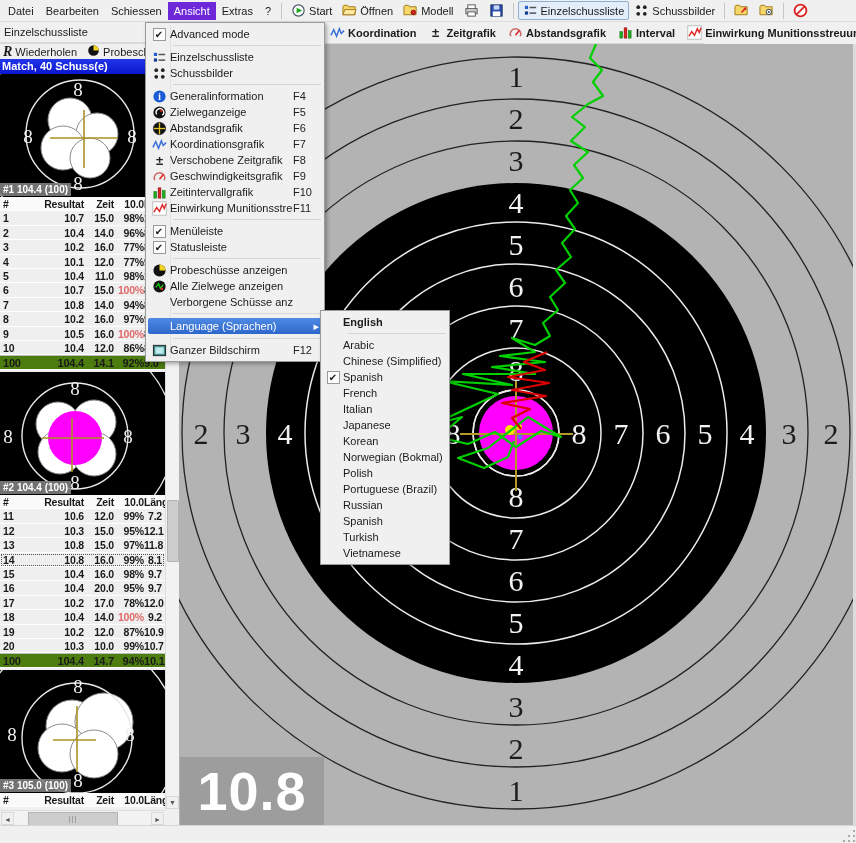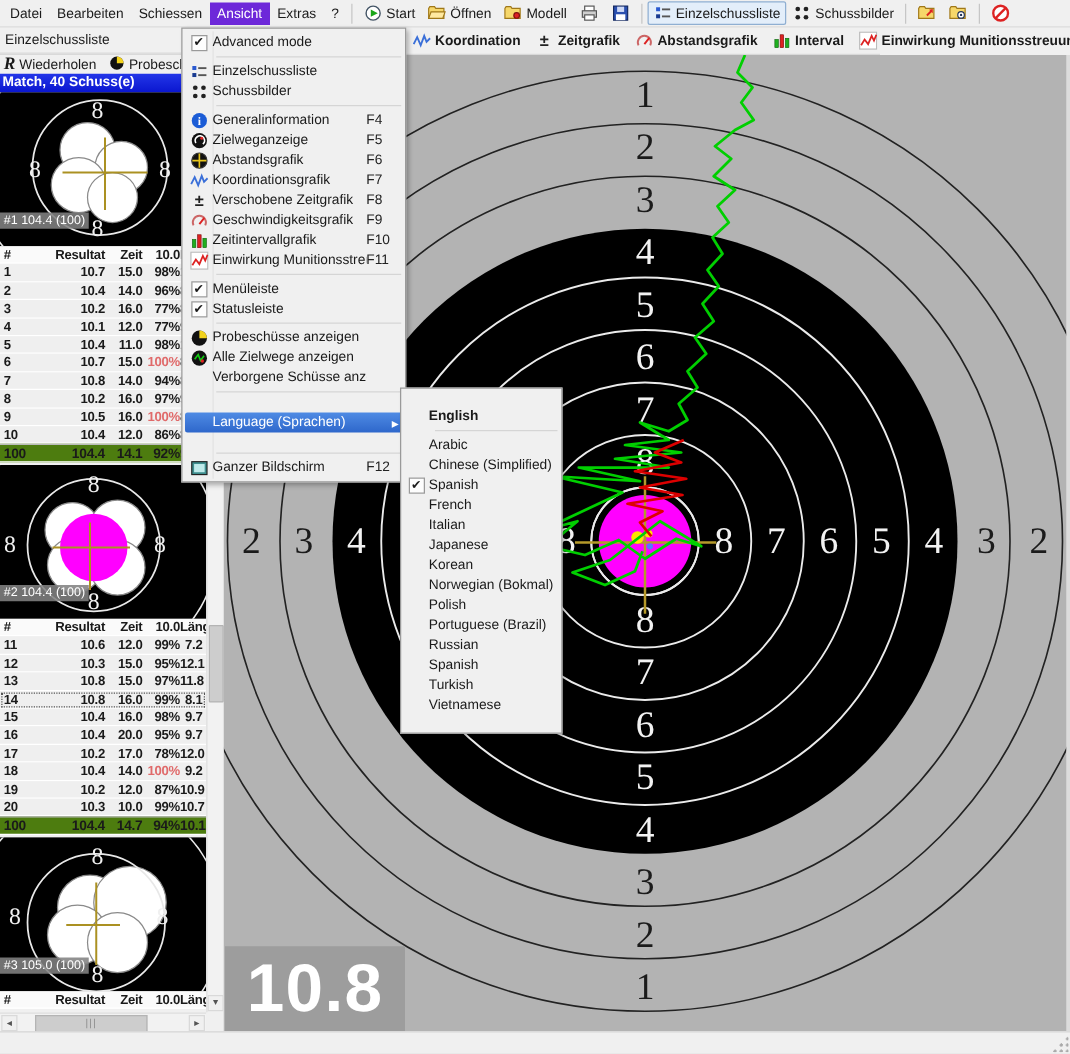--- a/index.html
+++ b/index.html
@@ -24,22 +24,22 @@
                  border-bottom:1px solid #d9d9d9;box-sizing:border-box;z-index:31}
   
   .left-panel{position:absolute;left:0;top:44px;width:178px;height:781px;background:#f0f0f0;z-index:20}
   .btnrow{position:absolute;left:0;top:0;width:165px;height:15px;display:flex;align-items:center;gap:10px;padding-left:3px}
   .flatbtn{display:flex;align-items:center;gap:3px;font-size:11px}
   .ricon{font-family:"Liberation Serif",serif;font-weight:bold;font-style:italic;font-size:14px;line-height:12px}
   .match-title{position:absolute;left:0;top:15px;width:165px;height:15px;line-height:15px;
                background:linear-gradient(#2336e8,#0a16cf);color:#fff;font-weight:bold;padding-left:2px;box-sizing:border-box}
   .thumb{position:absolute;left:0;width:165px;height:123px;background:#000}
   .thumb svg{display:block}
-  .overlay-label{position:absolute;left:0;bottom:14px;background:rgba(130,130,130,.88);color:#fff;
-                 font-weight:normal;font-size:10px;padding:1px 3px;white-space:nowrap}
+  .overlay-label{position:absolute;left:0;bottom:1px;background:rgba(130,130,130,.88);color:#fff;
+                 font-weight:bold;font-size:10px;padding:1px 3px;white-space:nowrap}
   .shot-table{position:absolute;left:0;width:165px}
   .trow{display:grid;grid-template-columns:20px 64px 30px 30px 21px;height:14.4px;line-height:14.4px;
         background:#efefef;border-bottom:1px solid #fff;box-sizing:border-box;
         font-weight:bold;font-size:10.5px;letter-spacing:-.2px}
   .trow.head{background:#fafafa}
   .trow .c0{padding-left:3px;text-align:left}
   .trow .c{text-align:right}
   .trow .c.red{color:#e06a6a}
   .trow.total{background:#4d7c0f;font-size:11px;border-top:1px solid #bbb;height:15px;line-height:15px}
   .trow.focus{outline:1px dotted #555;outline-offset:-2px}
@@ -62,26 +62,26 @@
              font-size:54px;font-weight:bold;color:#fff;letter-spacing:1px}
   .right-frame{position:absolute;left:853px;top:44px;width:3px;height:781px;background:#dcdcdc;z-index:15}
   
   .menu-panel{position:absolute;left:145px;top:22px;width:180px;background:#f0f0f0;border:1px solid #9a9a9a;
               box-shadow:2px 2px 4px rgba(0,0,0,.3);z-index:50;padding:3px 0;box-sizing:border-box}
   .menu-panel:before{content:"";position:absolute;left:24px;top:2px;bottom:2px;width:1px;background:#e2e2e2}
   .mrow{height:16px;display:flex;align-items:center;padding:0 5px 0 2px;position:relative;white-space:nowrap}
   .mrow .gut{width:22px;display:flex;align-items:center;justify-content:center;flex:none}
   .mrow .lbl{flex:1;overflow:hidden}
   .mrow .sc{width:26px;text-align:left;color:#222}
-  .mrow.hl{background:linear-gradient(#4f8be4,#2e67cb);color:#fff;margin:16px 2px;border-radius:2px;padding:0 3px 0 0}
+  .mrow.hl{background:linear-gradient(#4f8be4,#2e67cb);color:#fff;margin:4px 2px;border-radius:2px;padding:0 3px 0 0}
   .mrow.hl .sc{color:#fff;text-align:right}
   .msep{border-top:1px solid #d5d5d5;margin:3px 3px 3px 27px;height:0}
   .mchk{width:13px;height:13px;border:1px solid #9a9a9a;background:#fdfdfd;font-size:10px;line-height:12px;text-align:center;box-sizing:border-box}
   .submenu-panel{position:absolute;left:320px;top:310px;width:130px;background:#f0f0f0;border:1px solid #9a9a9a;
-                 box-shadow:2px 2px 4px rgba(0,0,0,.3);z-index:60;padding:14px 0;box-sizing:border-box}
+                 box-shadow:2px 2px 4px rgba(0,0,0,.3);z-index:60;padding:3px 0;box-sizing:border-box}
   .submenu-panel .mrow .gut{width:20px}
   .mrow.bold{font-weight:bold}
   
   .statusbar{position:absolute;left:0;top:825px;width:856px;height:18px;background:#f0f0f0;
              border-top:1px solid #d5d5d5;box-sizing:border-box;z-index:45}
   .grip{position:absolute;right:1px;bottom:1px;width:14px;height:14px;
         background:radial-gradient(circle at 3px 3px,#aaa 1.2px,transparent 1.4px) 0 0/5px 5px;
         clip-path:polygon(100% 0,100% 100%,0 100%)}
 </style>
 </head>

